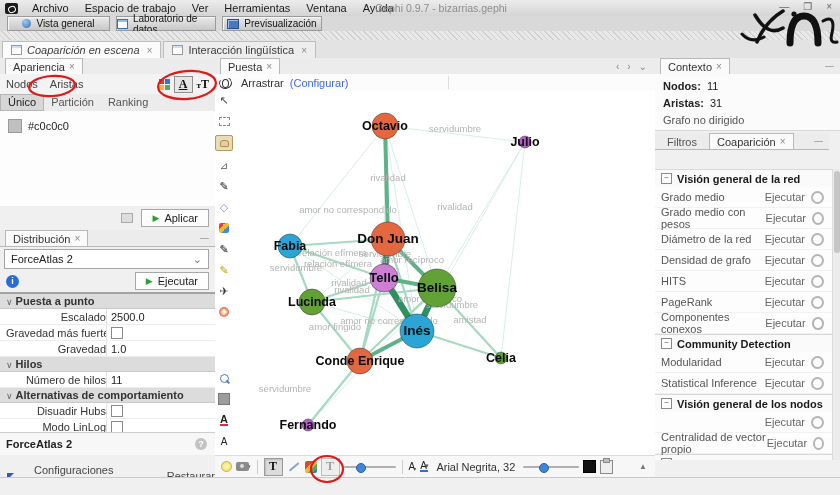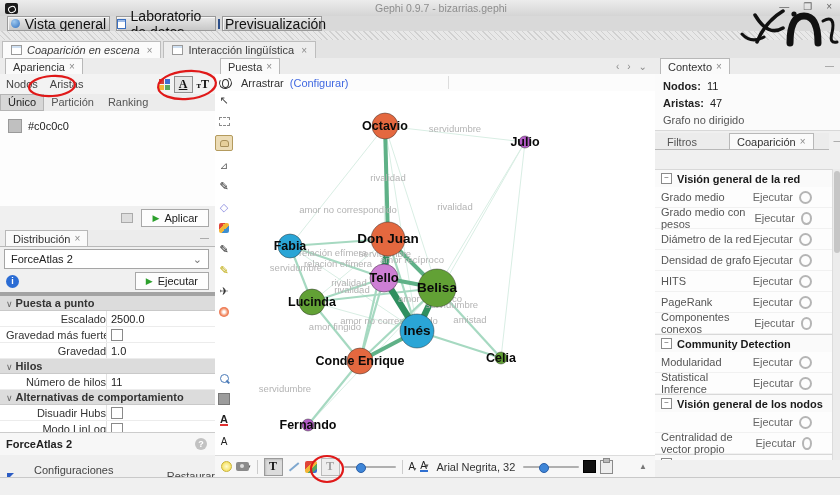--- a/index.html
+++ b/index.html
@@ -12,21 +12,21 @@
   .applogo{width:13px;height:11px;background:#1b1b1b;border-radius:2px;margin:0 6px 0 5px;position:relative;}
   .applogo::after{content:"";position:absolute;left:3px;top:3px;width:6px;height:5px;border:1px solid #fff;border-radius:50%;transform:rotate(-20deg);}
   .menu-item{padding:0 8px;color:#1a1a1a;font-size:11px;line-height:15px;}
   .win-title{position:absolute;left:375px;top:2px;color:#8d8d8d;font-size:10.5px;}
   .winbtns{position:absolute;right:8px;top:1px;display:flex;gap:14px;color:#666;font-size:10px;}
   
   .maintoolbar{left:0;top:16px;width:840px;height:15px;background:#d9d9d9;display:flex;align-items:center;}
   .tbtn{height:13px;display:flex;align-items:center;gap:5px;justify-content:center;
         background:linear-gradient(#e9e9e9,#c8c8c8);border:1px solid #9a9a9a;
         box-shadow:inset 1px 1px 0 #f6f6f6;color:#111;}
-  .tbtn .lbl{font-size:14px;}
+  .tbtn .lbl{font-size:10px;}
   .icon-globe{width:9px;height:9px;border-radius:50%;background:radial-gradient(circle at 35% 30%,#9ec8ef,#2f6fbe);}
   .icon-table{width:10px;height:8px;background:#fff;border:1px solid #3a6fc0;box-shadow:inset 0 2px 0 #9dbbe6;}
   .icon-screen{width:10px;height:8px;background:#4a79c4;border:1px solid #2d4f8a;box-shadow:inset 1px 1px 0 #9fc0ea;}
   .hatch{left:0;top:31px;width:840px;height:9px;background:repeating-linear-gradient(45deg,#e8e8e8 0 3px,#d0d0d0 3px 4px);}
   
   .wstabs{left:0;top:40px;width:840px;height:18px;background:#e3e3e3;border-bottom:1px solid #bdbdbd;display:flex;align-items:flex-end;}
   .wtab{height:16px;display:flex;align-items:center;gap:5px;padding:0 8px;background:#ededed;
         border:1px solid #bdbdbd;border-bottom:none;color:#3c3c3c;}
   .wtab.active{background:#fbfbfb;}
   .wtab .wicon{width:9px;height:8px;border:1px solid #9a9a9a;background:#fff;box-shadow:inset 0 2px 0 #cfe0f2;}
@@ -62,21 +62,21 @@
   .play{color:#2ca02c;font-size:9px;}
   
   .dist-tabrow{left:0;top:172px;width:215px;}
   .distselect{left:4px;top:191px;width:205px;height:20px;background:#fff;border:1px solid #a5a5a5;
               display:flex;align-items:center;padding:0 6px;box-sizing:border-box;color:#222;}
   .distselect .chev{margin-left:auto;color:#777;}
   .distrun{left:0;top:214px;width:215px;height:18px;display:flex;align-items:center;}
   .infoc{width:13px;height:13px;border-radius:50%;background:#2b6cd4;color:#fff;font-size:9px;font-weight:bold;
          display:flex;align-items:center;justify-content:center;margin-left:6px;}
   .distrun .runbtn{margin-left:auto;margin-right:6px;}
-  .distgrid{left:0;top:234px;width:215px;height:138px;background:#fff;border-top:4px solid #a3a3a3;overflow:hidden;}
+  .distgrid{left:0;top:234px;width:215px;height:138px;background:#fff;border-top:2px solid #a3a3a3;overflow:hidden;}
   .gsec{height:13px;background:#dcdcdc;color:#333;font-weight:bold;padding:1px 0 0 6px;border-bottom:1px solid #c9c9c9;}
   .gsec .tri{font-weight:normal;color:#666;margin-right:3px;font-size:9px;}
   .grow{height:15px;display:flex;align-items:center;border-bottom:1px solid #ececec;text-align:right;}
   .grow .gl{width:100px;padding-left:6px;color:#333;overflow:hidden;white-space:nowrap;}
   .grow .gv{flex:1;border-left:1px solid #e2e2e2;padding-left:4px;color:#222;height:100%;display:flex;align-items:center;}
   .cb{width:10px;height:10px;border:1px solid #8a8a8a;background:#fff;position:relative;}
   .distfooter{left:0;top:374px;width:215px;height:22px;border-top:1px solid #ccc;background:#f7f7f7;
               display:flex;align-items:center;}
   .distfooter b{margin-left:6px;color:#222;}
   .helpc{width:12px;height:12px;border-radius:50%;background:#c2c2c2;color:#fff;font-size:9px;font-weight:bold;
@@ -140,40 +140,48 @@
   .blacksw{width:11px;height:11px;background:#101010;border:1px solid #000;}
   .clip{width:11px;height:12px;border:1px solid #8a8a8a;background:#eee;position:relative;}
   .clip::after{content:"";position:absolute;left:2px;top:-3px;width:5px;height:3px;background:#bbb;border:1px solid #8a8a8a;}
   .tri-end{margin-left:auto;margin-right:8px;color:#777;font-size:8px;}
   
   .right{left:655px;top:58px;width:185px;height:419px;background:#f0f0f0;}
   .ctxbody{left:0;top:16px;width:185px;height:57px;background:#fbfbfb;border-bottom:1px solid #d8d8d8;padding:6px 0 0 8px;box-sizing:border-box;}
   .ctxrow{height:17px;color:#222;}
   .ctxrow b{margin-right:6px;}
   .ctxtype{color:#555;}
-  .stats-tabrow{left:0;top:75px;width:174px;gap:20px;}
+  .stats-tabrow{left:0;top:75px;width:174px;}
   .configbar{left:0;top:93px;width:185px;height:17px;background:#f5f5f5;border-bottom:1px solid #ddd;
              display:flex;align-items:center;padding-left:8px;box-sizing:border-box;color:#555;}
   .statlist{left:0;top:111px;width:177px;height:291px;background:#fdfdfd;overflow:hidden;}
   .shead{height:17px;display:flex;align-items:center;gap:5px;padding-left:6px;border-top:1px solid #d8d8d8;background:#fafafa;font-weight:bold;color:#1a1a1a;}
   .shead .pm{width:9px;height:9px;border:1px solid #8a8a8a;background:#fff;color:#555;font-size:8px;line-height:7px;text-align:center;font-weight:normal;}
-  .sitem{height:20px;display:flex;align-items:center;padding:0 20px 0 6px;border-bottom:1px solid #f1f1f1;color:#555;}
+  .sitem{height:20px;display:flex;align-items:center;padding:0 8px 0 6px;border-bottom:1px solid #f1f1f1;color:#555;}
   .sitem .run{margin-left:auto;color:#666;}
   .sitem .qc{width:9px;height:9px;border-radius:50%;border:2px solid #b5b5b5;margin-left:6px;}
   .vscroll{left:177px;top:111px;width:9px;height:291px;background:#ececec;border-left:1px solid #dcdcdc;}
   .vthumb{position:absolute;left:1px;top:2px;width:6px;height:82px;background:#c6c6c6;border-radius:3px;}
   
   .statusbar{left:0;top:477px;width:840px;height:18px;background:#f0f0f0;border-top:1px solid #c9c9c9;}
   #overlay{left:0;top:0;width:840px;height:495px;pointer-events:none;z-index:60;}
 </style>
 </head>
 <body>
 
 <div class="abs titlebar">
   <div class="applogo"></div>
+  <div id="menubar" style="display:flex;">
+      <span class="menu-item">Archivo</span>
+      <span class="menu-item">Espacio de trabajo</span>
+      <span class="menu-item">Ver</span>
+      <span class="menu-item">Herramientas</span>
+      <span class="menu-item">Ventana</span>
+      <span class="menu-item">Ayuda</span>
+    </div>
   <div class="win-title">Gephi 0.9.7 - bizarrias.gephi</div>
   <div class="winbtns">
     <span>—</span>
     <span>❐</span>
     <span>×</span>
   </div>
 </div>
 
 <div class="abs maintoolbar" id="maintoolbar">
     <div class="tbtn" style="width: 101px; margin-left: 7px;">
@@ -450,21 +458,21 @@
 <div class="abs right">
   <div class="ptabrow abs" style="left:0;top:0;width:185px;">
     <div class="ptab">
       <span>Contexto</span>
         <span class="x">×</span>
     </div>
     <span class="pmin">—</span>
   </div>
   <div class="abs ctxbody">
     <div class="ctxrow"><b>Nodos:</b><span>11</span></div>
-    <div class="ctxrow"><b>Aristas:</b><span>47</span></div>
+    <div class="ctxrow"><b>Aristas:</b><span>31</span></div>
     <div class="ctxrow ctxtype">Grafo no dirigido</div>
   </div>
   <div class="ptabrow abs stats-tabrow">
     <div class="ptab inactive">
         <span>Filtros</span>
       </div>
     <div class="ptab">
       <span>Coaparición</span>
         <span class="x">×</span>
     </div>

